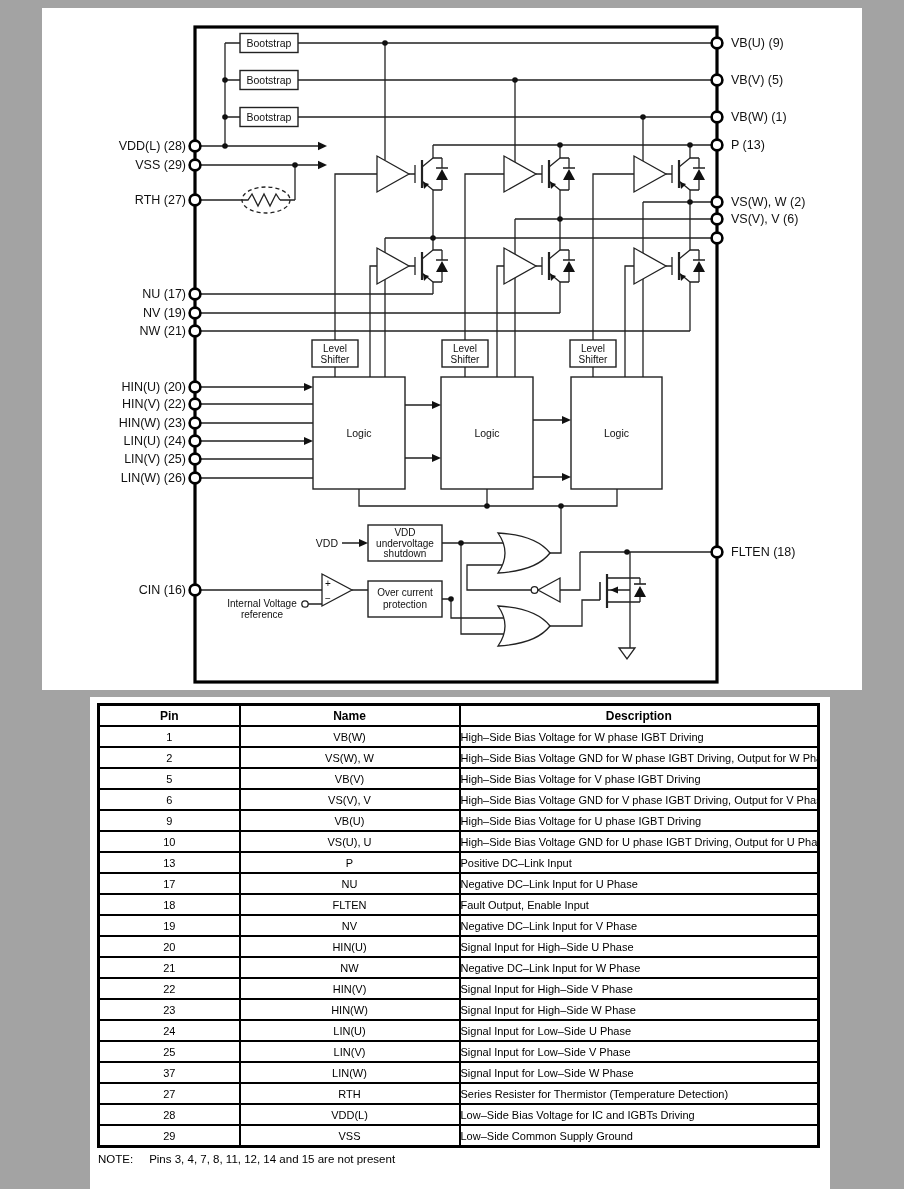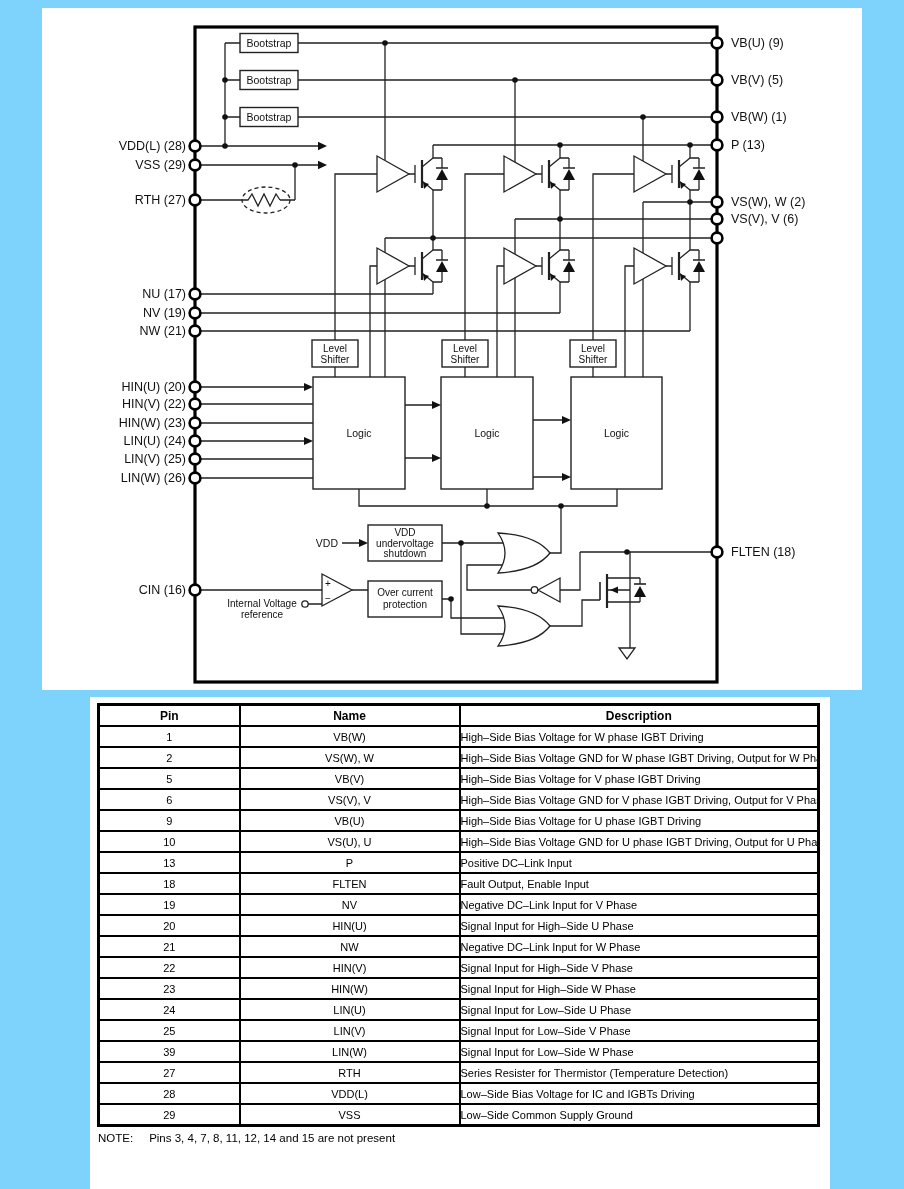--- a/index.html
+++ b/index.html
@@ -1,16 +1,16 @@
 <!DOCTYPE html>
 <html><head>
 <meta charset="utf-8">
 <style>
   html,body{margin:0;padding:0;background:#000;}
-  .stage{position:relative;width:904px;height:1189px;background:#7dd3fc;overflow:hidden;
+  .stage{position:relative;width:904px;height:1189px;background:#a3a3a3;overflow:hidden;
          font-family:"Liberation Sans",sans-serif;}
   .diagram-svg{position:absolute;left:0;top:0;}
   svg text{font-family:"Liberation Sans",sans-serif;fill:#111;}
   .pinlbl{font-size:12.5px;}
   .boxlbl{font-size:10.5px;}
   .smlbl{font-size:10px;}
   .table-panel{position:absolute;left:90px;top:697px;width:740px;height:514px;background:#fff;}
   table.pin-table{border-collapse:collapse;table-layout:fixed;width:723px;margin:6px 0 0 7px;
                   border:3px solid #000;}
   .pin-table th,.pin-table td{border:2px solid #000;height:19px;padding:0;
@@ -329,20 +329,25 @@
             <td class="center">10</td>
             <td class="center">VS(U), U</td>
             <td class="desc">High–Side Bias Voltage GND for U phase IGBT Driving, Output for U Phase</td>
           </tr>
           <tr>
             <td class="center">13</td>
             <td class="center">P</td>
             <td class="desc">Positive DC–Link Input</td>
           </tr>
           <tr>
+            <td class="center">17</td>
+            <td class="center">NU</td>
+            <td class="desc">Negative DC–Link Input for U Phase</td>
+          </tr>
+          <tr>
             <td class="center">18</td>
             <td class="center">FLTEN</td>
             <td class="desc">Fault Output, Enable Input</td>
           </tr>
           <tr>
             <td class="center">19</td>
             <td class="center">NV</td>
             <td class="desc">Negative DC–Link Input for V Phase</td>
           </tr>
           <tr>
@@ -369,21 +374,21 @@
             <td class="center">24</td>
             <td class="center">LIN(U)</td>
             <td class="desc">Signal Input for Low–Side U Phase</td>
           </tr>
           <tr>
             <td class="center">25</td>
             <td class="center">LIN(V)</td>
             <td class="desc">Signal Input for Low–Side V Phase</td>
           </tr>
           <tr>
-            <td class="center">39</td>
+            <td class="center">37</td>
             <td class="center">LIN(W)</td>
             <td class="desc">Signal Input for Low–Side W Phase</td>
           </tr>
           <tr>
             <td class="center">27</td>
             <td class="center">RTH</td>
             <td class="desc">Series Resister for Thermistor (Temperature Detection)</td>
           </tr>
           <tr>
             <td class="center">28</td>

